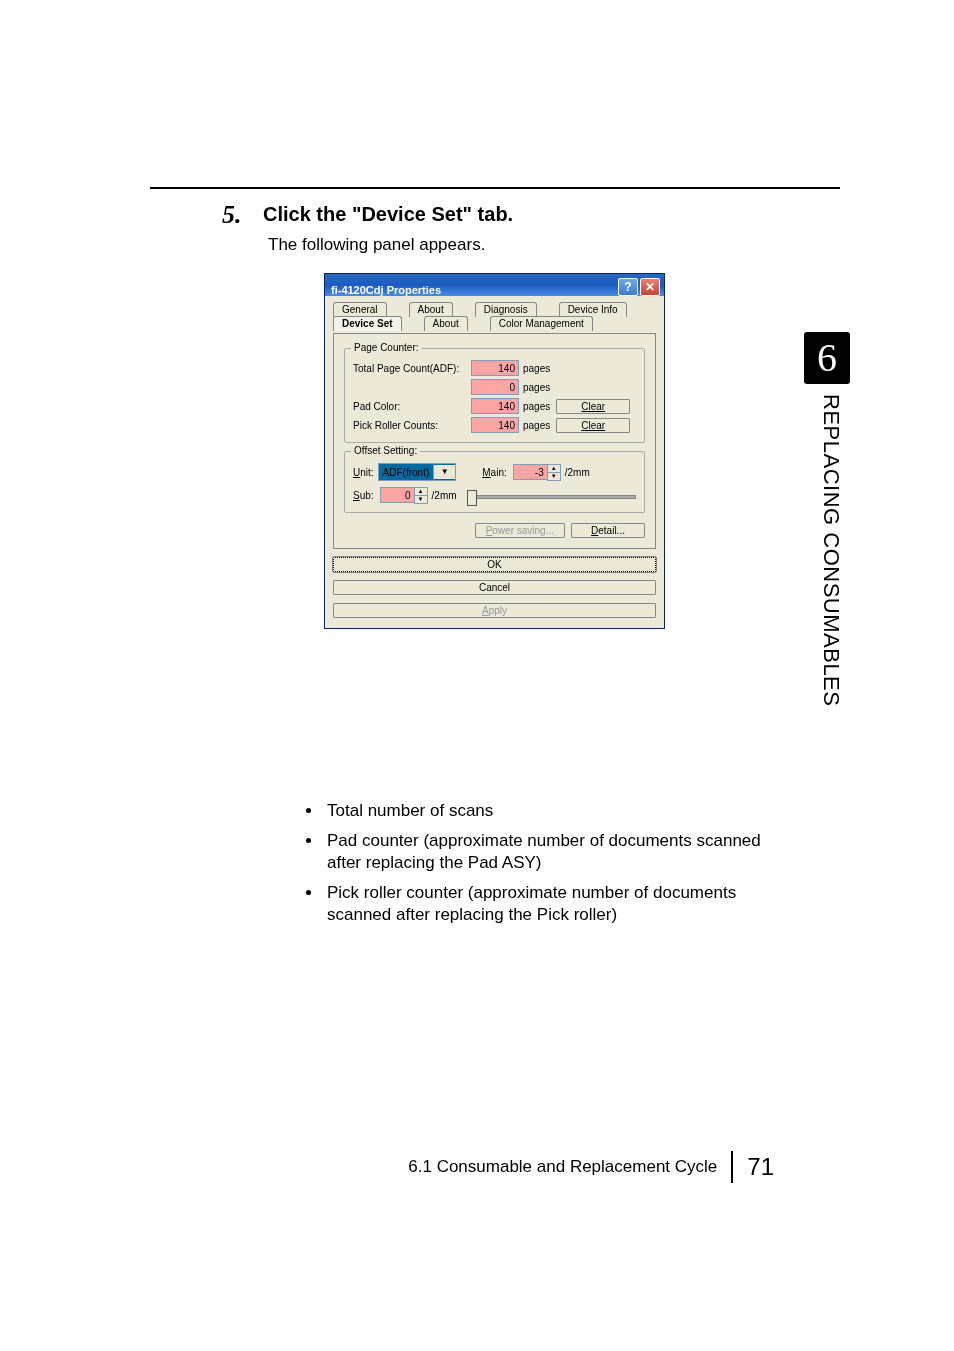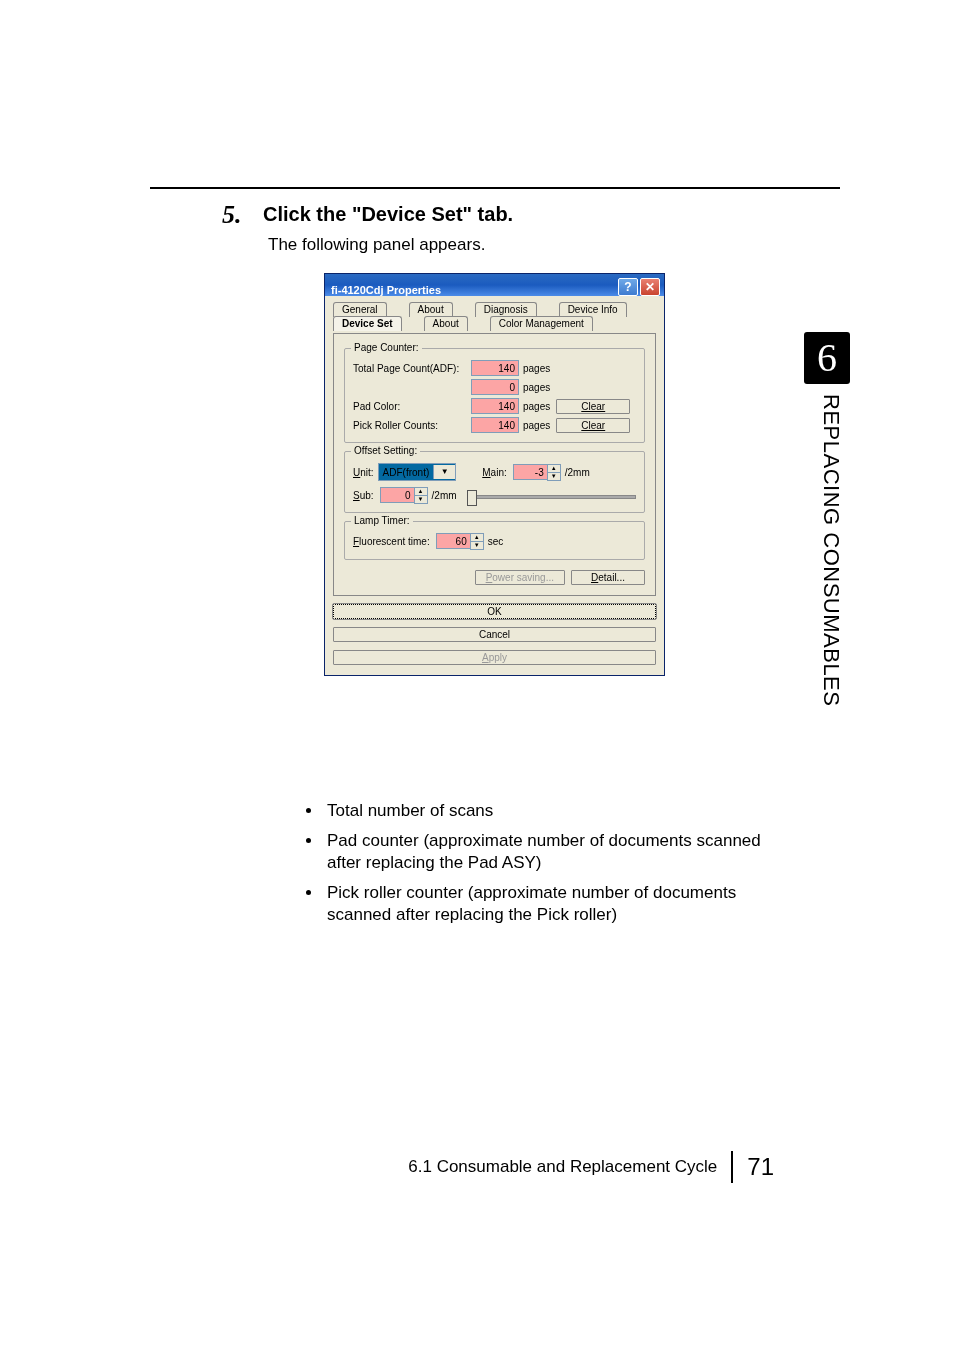--- a/index.html
+++ b/index.html
@@ -147,34 +147,20 @@
                 </span>
             </span>
             <span class="unit">/2mm</span>
             <div class="slider">
               <div class="slider-track"></div>
               <div class="slider-thumb"></div>
             </div>
           </div>
         </div>
 
-        <div class="grp">
-          <span class="grp-title">Lamp Timer:</span>
-          <div class="row">
-            <span><span class="under">F</span><span>luorescent time:</span></span>
-            <span class="spin" style="margin-left:6px;">
-              <span class="numbox" style="width:34px;">60</span>
-              <span class="spin-btns">
-                  <span>▲</span>
-                  <span>▼</span>
-                </span>
-            </span>
-            <span class="unit">sec</span>
-          </div>
-        </div>
 
         <div class="dlg-btns">
           <span class="btn disabled"><span class="under">P</span><span>ower saving...</span></span>
           <span class="btn"><span class="under">D</span><span>etail...</span></span>
         </div>
       </div>
 
       <div class="dlg-btns2">
         <span class="btn okbtn">OK</span>
         <span class="btn">Cancel</span>

